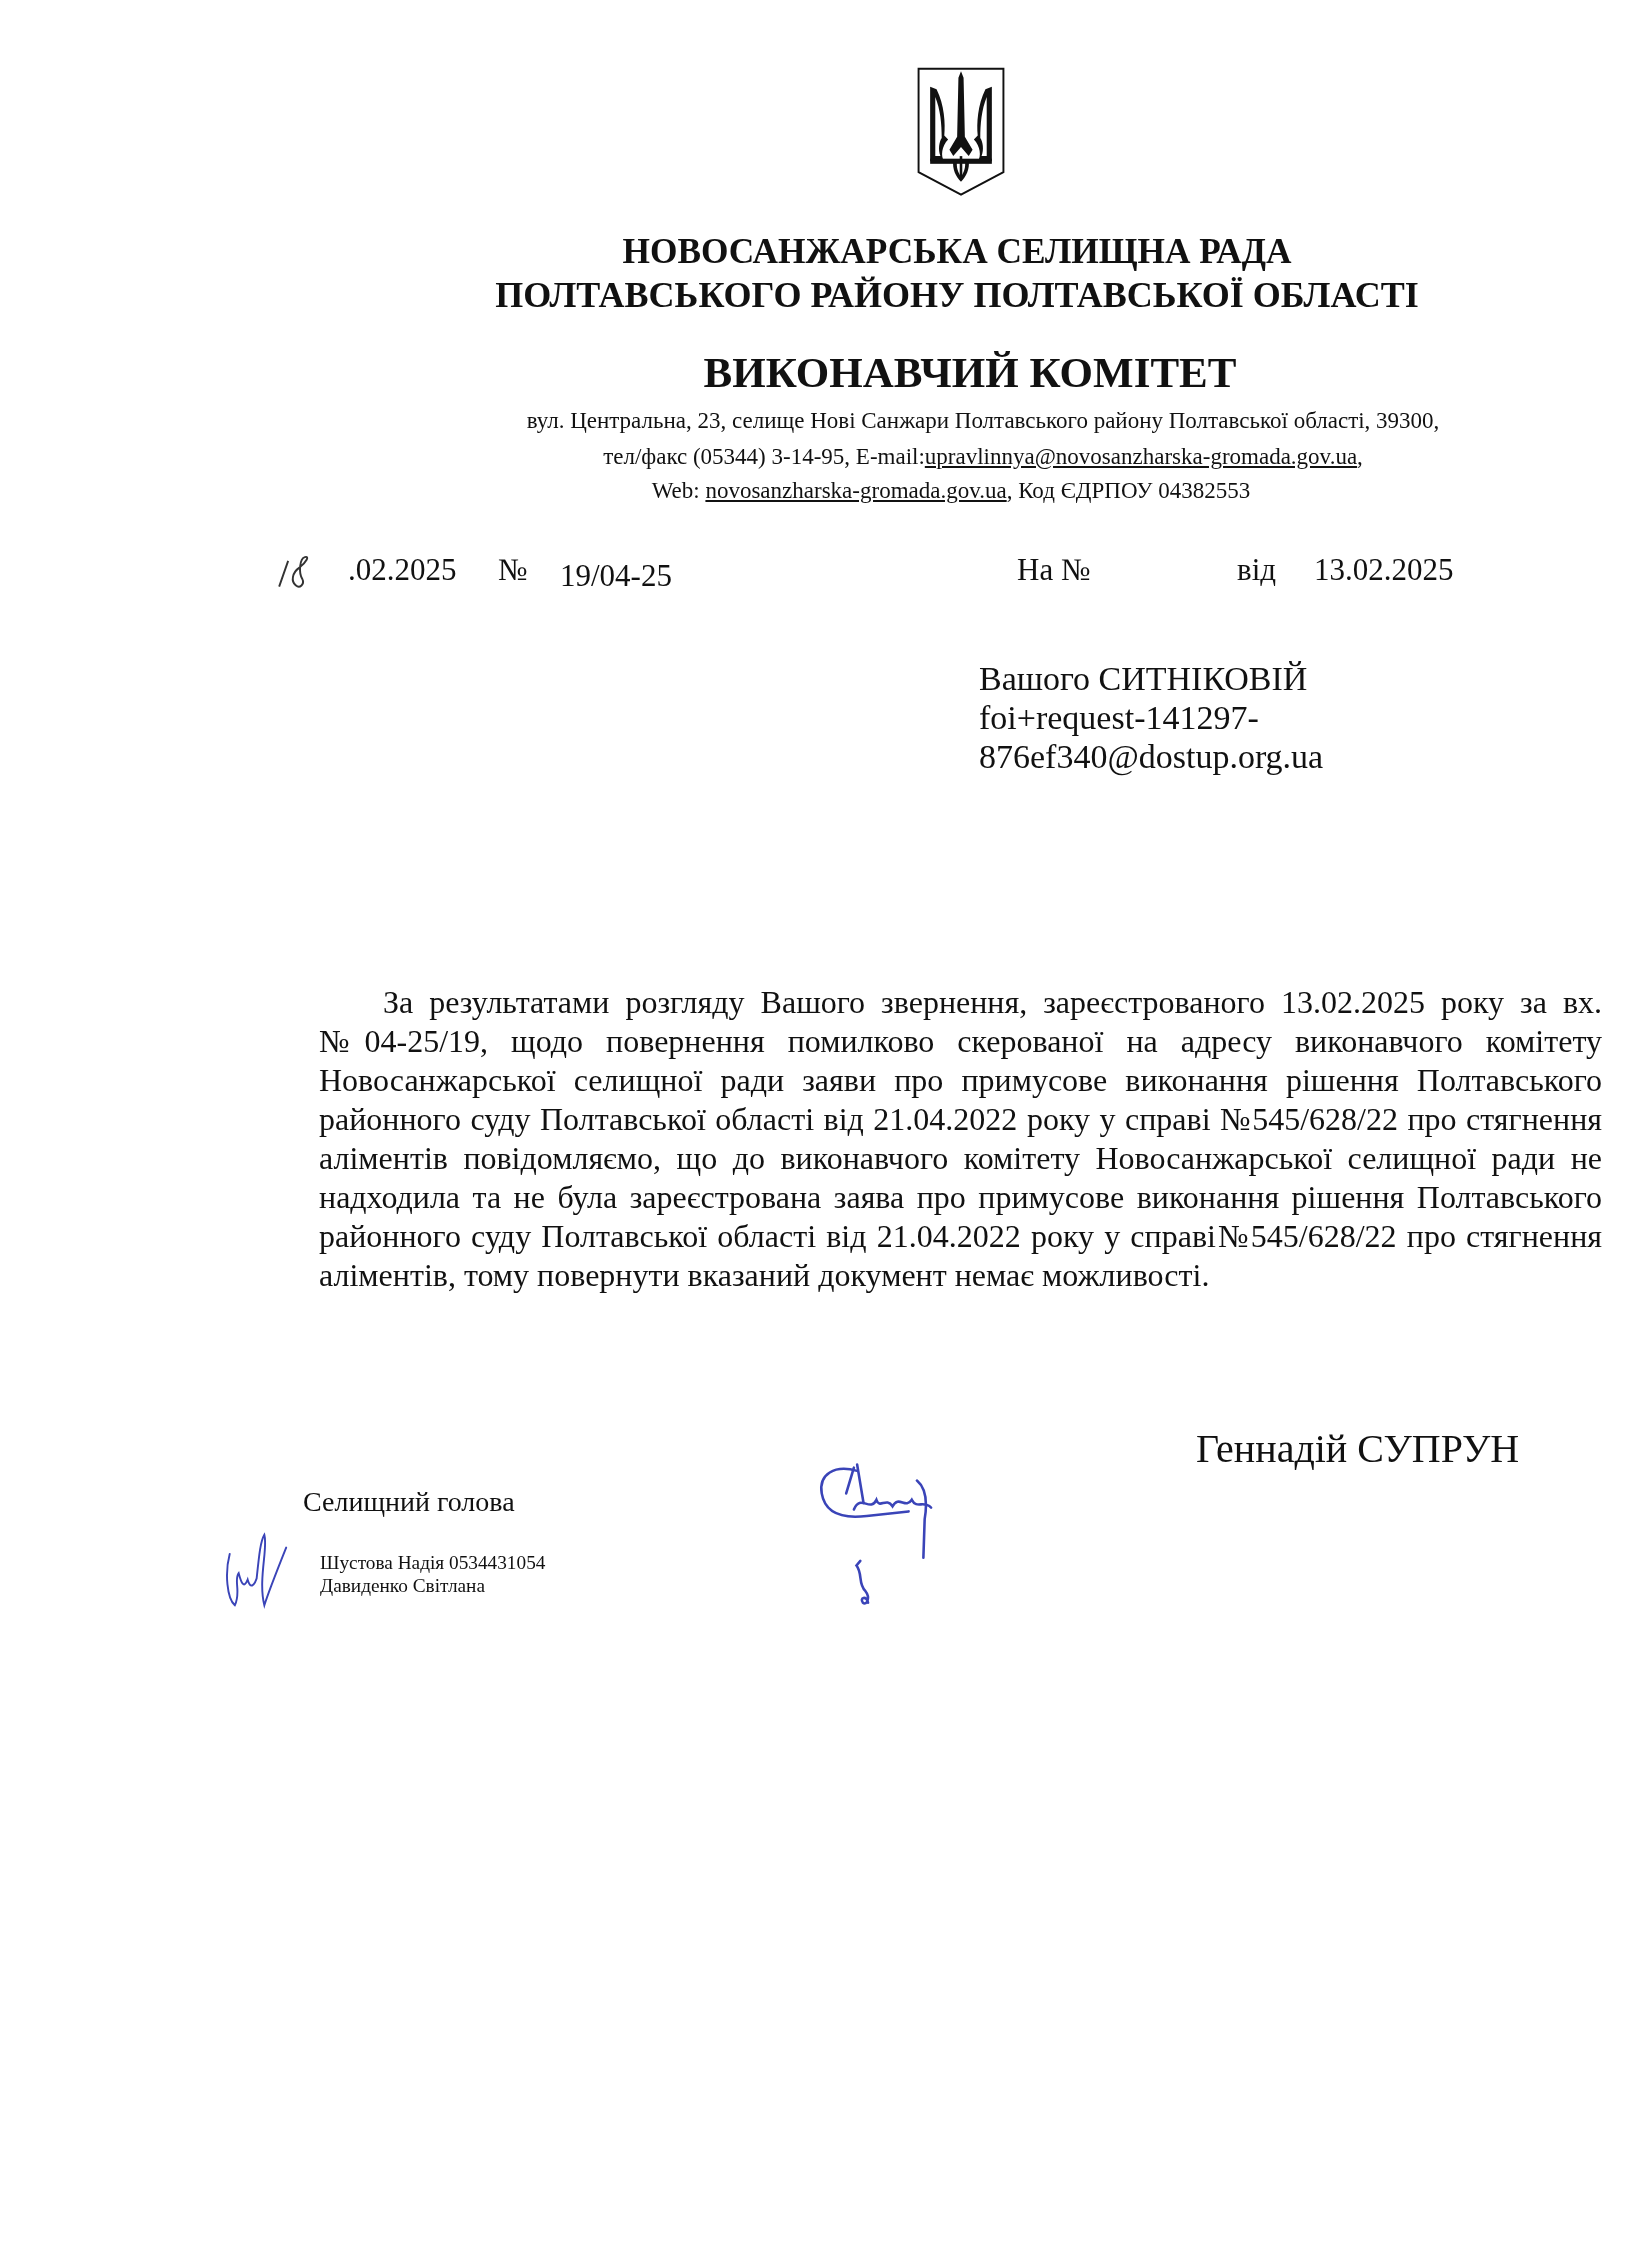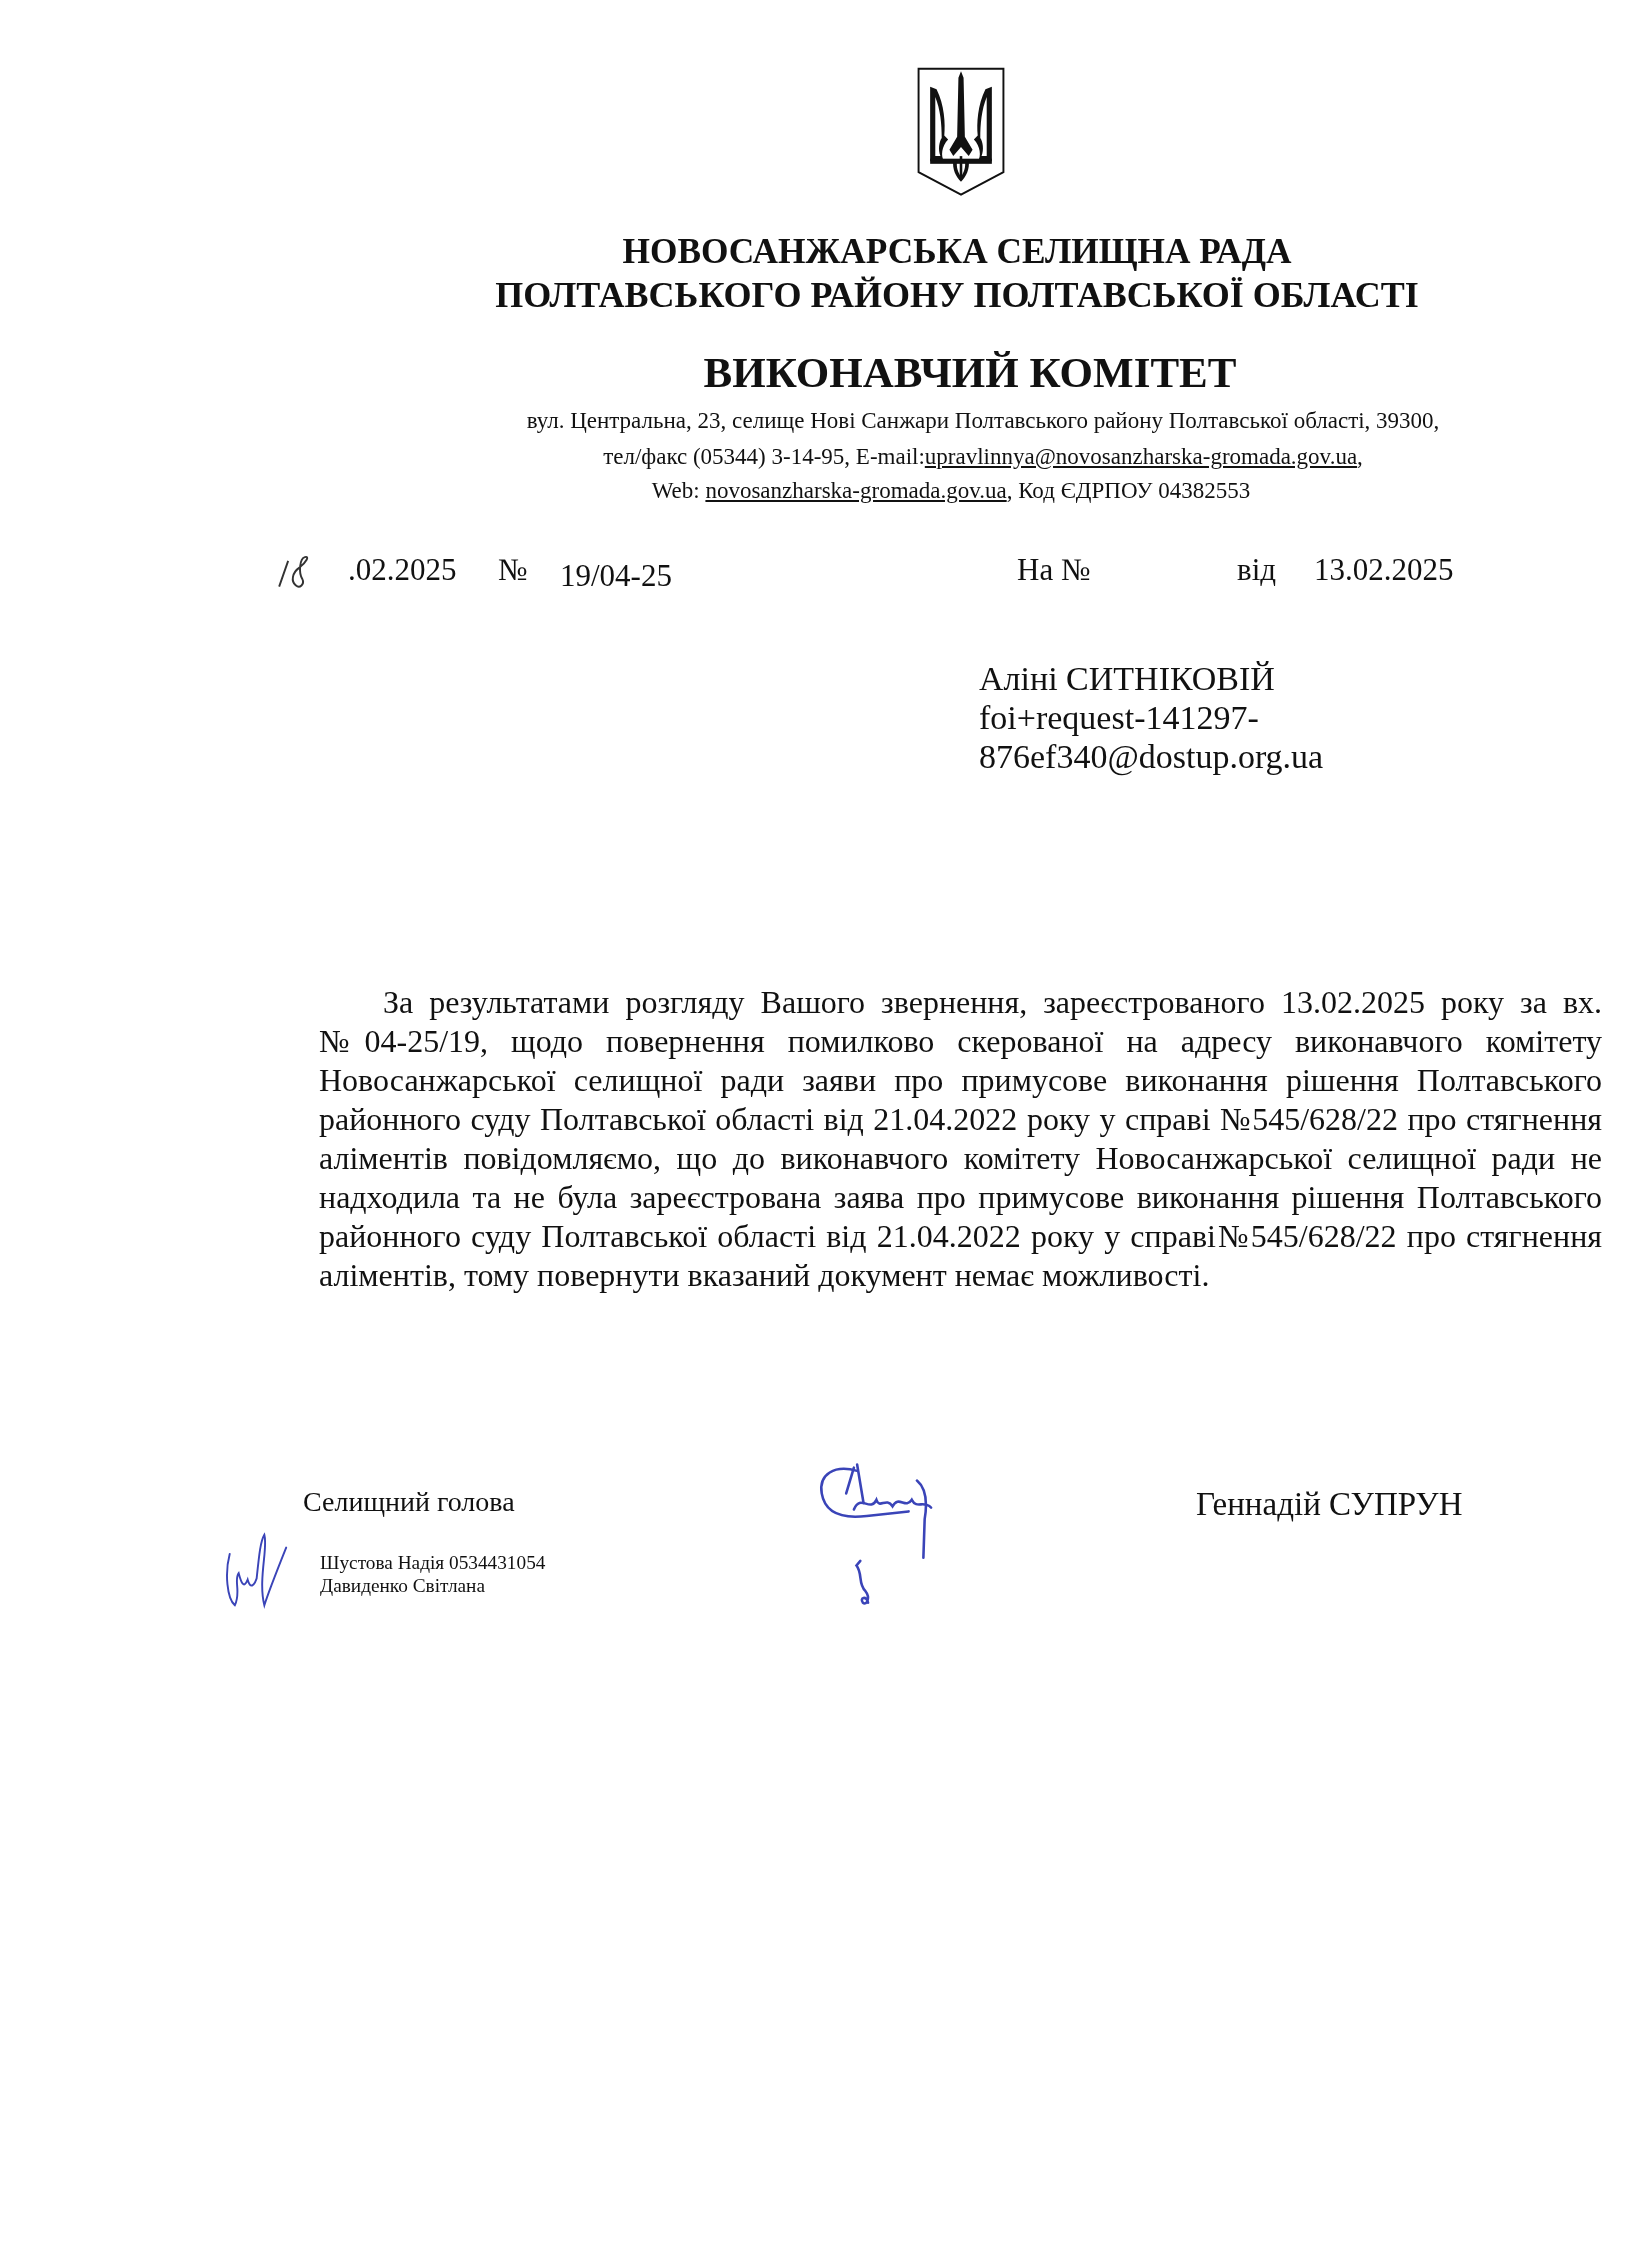--- a/index.html
+++ b/index.html
@@ -13,21 +13,21 @@
     .addr { width: 1644px; left: 148px; text-align: center; font-size: 23px; }
     .addr1 { top: 408px; left: 161px; }
     .addr2 { top: 444px; left: 161px; }
     .addr3 { top: 478px; left: 129px; }
     .u { text-decoration: underline; }
     .refline { top: 552px; font-size: 31px; }
     .recip { left: 979px; font-size: 34px; line-height: 39px; top: 659px; }
     .body-text { left: 303px; width: 1315px; top: 967px; font-size: 32px; line-height: 39px; text-align: justify; }
     .body-text p { margin: 16px; text-indent: 64px; }
     .sig-label { top: 1486px; left: 303px; font-size: 28px; }
-    .sig-name { top: 1486px; left: 1196px; font-size: 33px; text-align: center; }
+    .sig-name { top: 1425px; left: 1196px; font-size: 40px; text-align: center; }
     .exec { left: 302px; font-size: 19.3px; line-height: 23px; top: 1551px; margin-left: 18px; }
     .signature { left: 796px; top: 1448px; width: 193px; height: 168px; }
     .initials { left: 222px; top: 1528px; width: 77px; height: 84px; }
     .handdate { left: 274px; top: 553px; width: 45px; height: 39px; }
   </style>
 </head>
 <body>
 
 <svg class="abs coat" viewBox="0 0 140 205">
   <path d="M4 4 H136 V165 L70 200 L4 165 Z" fill="none" stroke="#111" stroke-width="3"></path>
@@ -57,21 +57,21 @@
   <path d="M8 52 L22 12 M34 50 C26 44 28 30 40 22 C50 14 56 4 48 6 C40 8 38 30 44 40 C48 48 40 56 34 50 Z" fill="none" stroke="#333" stroke-width="3"></path>
 </svg>
 <div class="abs refline" style="left:348px;">.02.2025</div>
 <div class="abs refline" style="left:498px;">№</div>
 <div class="abs refline" style="left:560px;margin-top:6px;">19/04-25</div>
 <div class="abs refline" style="left:974px;margin-left:43px;">На №</div>
 <div class="abs refline" style="left:1237px;">від</div>
 <div class="abs refline" style="left:1314px;text-align:center;">13.02.2025</div>
 
 <div class="abs recip">
-  <div>Аліні СИТНІКОВІЙ</div>
+  <div>Вашого СИТНІКОВІЙ</div>
   <div>foi+request-141297-</div>
   <div>876ef340@dostup.org.ua</div>
 </div>
 
 <div class="abs body-text">
   <p>За результатами розгляду Вашого звернення, зареєстрованого 13.02.2025 року за вх.№04-25/19, щодо повернення  помилково скерованої на адресу виконавчого комітету Новосанжарської селищної ради   заяви про примусове виконання рішення Полтавського районного суду Полтавської області від 21.04.2022 року у справі №545/628/22 про стягнення аліментів  повідомляємо, що до виконавчого комітету Новосанжарської   селищної ради не надходила та не була зареєстрована заява про примусове виконання рішення Полтавського районного суду Полтавської області від 21.04.2022 року у справі№545/628/22 про стягнення аліментів, тому повернути вказаний документ немає можливості.</p>
 </div>
 
 <div class="abs sig-label">Селищний голова</div>
 <svg class="abs signature" viewBox="0 0 300 260">

